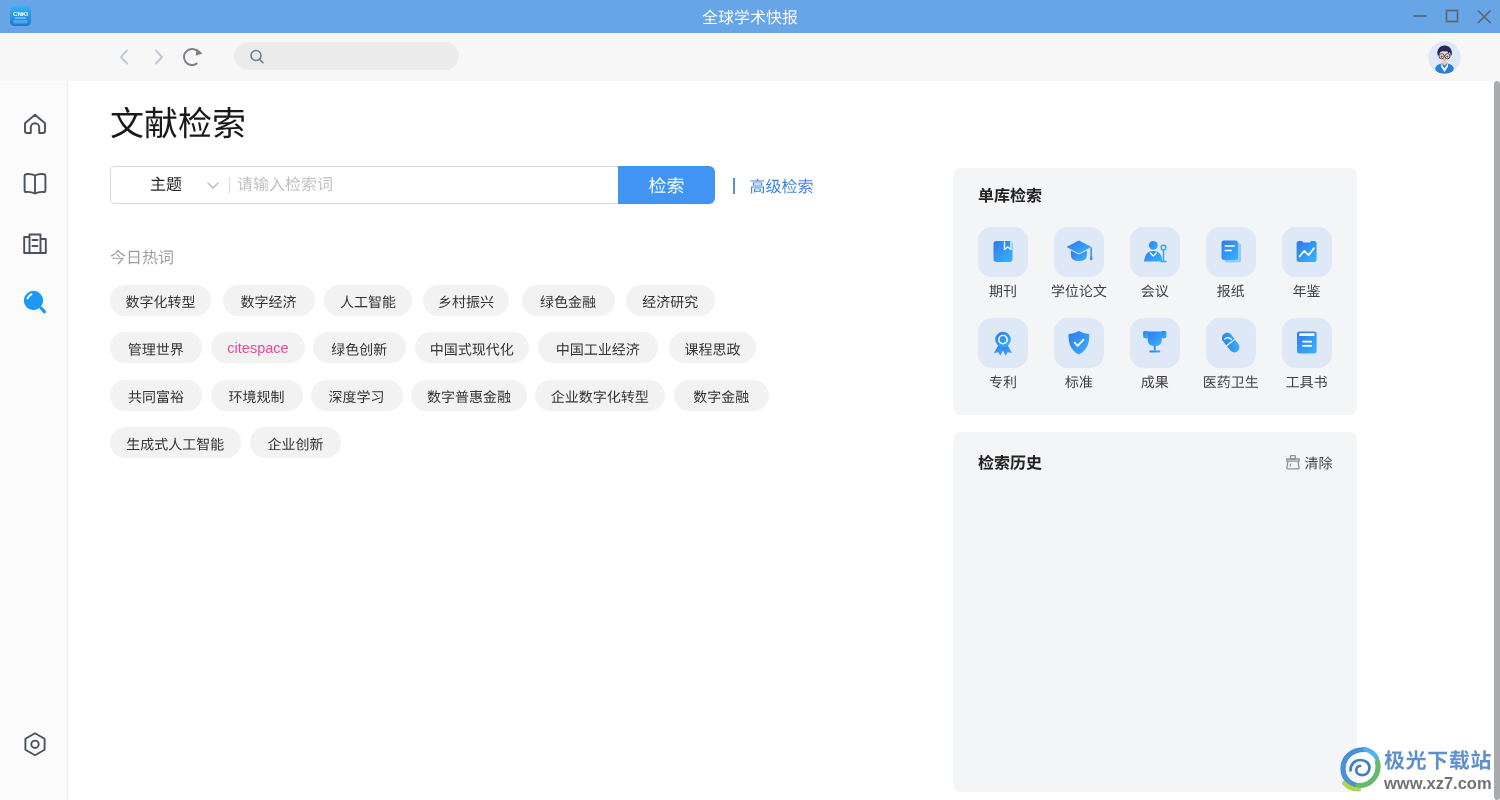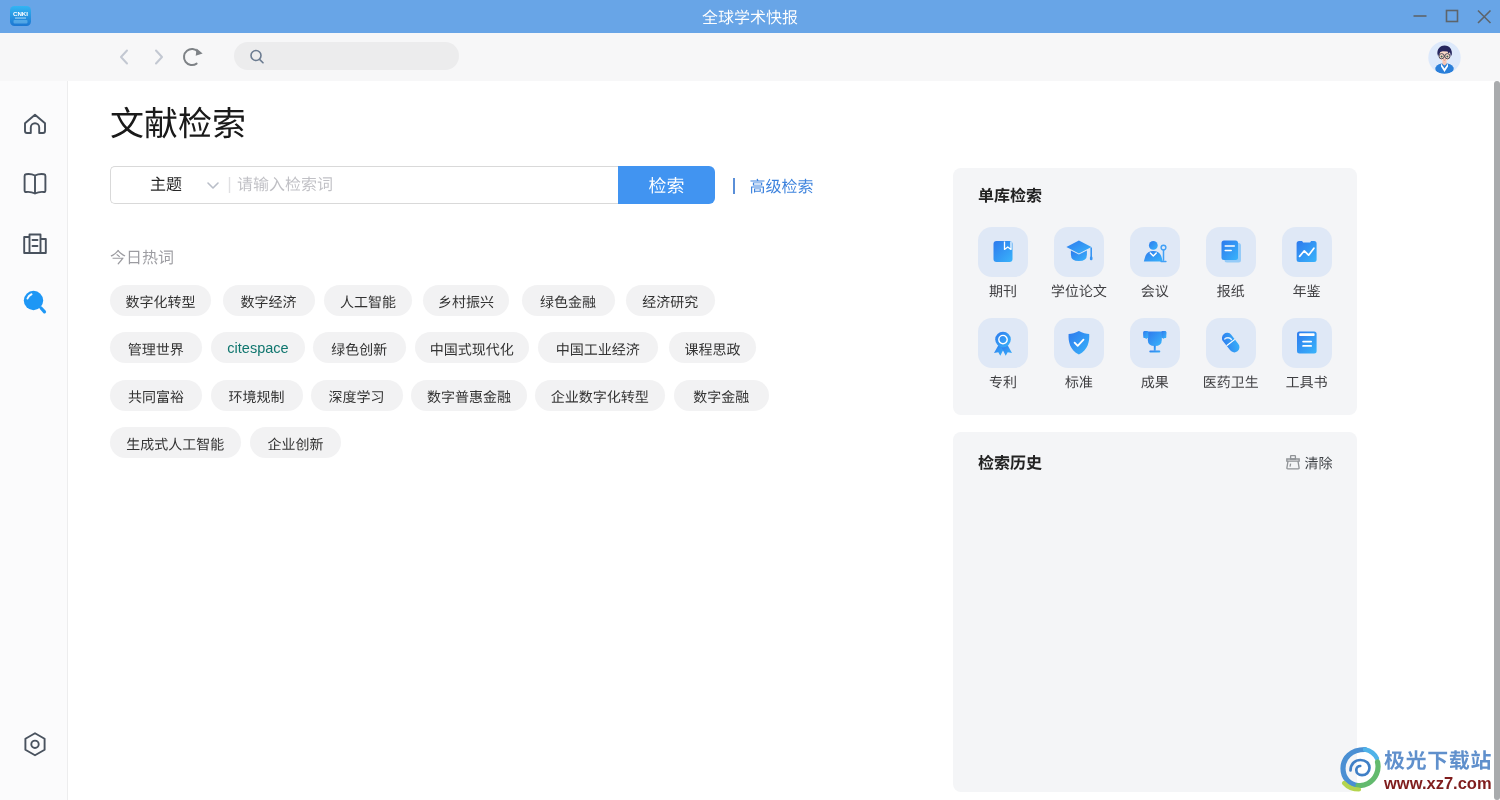--- a/index.html
+++ b/index.html
@@ -215,22 +215,22 @@
 <g fill="none">
 <path d="M28 3.5 C14 3.5 6 12 6 22.5 C6 32 12.5 38.5 21 39.5" stroke="#4a8fd3" stroke-width="5.2" stroke-linecap="round"></path>
 <path d="M28 3.5 C33 4.5 37.5 7.5 40 12.5" stroke="#4fb3e9" stroke-width="4.4" stroke-linecap="round"></path>
 <path d="M40.5 16 C42.5 24 39 33 31 37.5 C27.7 39.3 24.3 40 21 39.5" stroke="#63ba6e" stroke-width="5.2" stroke-linecap="round"></path>
 <path d="M7 37 C10.5 41 16 43.5 22 43.5" stroke="#b4d44e" stroke-width="4.2" stroke-linecap="round"></path>
 <path d="M13.5 24.5 C13.5 18 18 14 23.5 14 C29 14 32.5 17.5 32.5 21.8 C32.5 26.3 29 29.2 25 29.2 C21.5 29.2 19.3 26.8 19.3 24 C19.3 21.6 21 20 23.2 20" stroke="#3f7fc6" stroke-width="2.7" stroke-linecap="round"></path>
 </g>
   </svg>
 <div id="scrollthumb" class="abs"></div>
 <div class="abs" style="left:0;top:0;width:0;height:0"></div>
-<div class="abs" style="left:208px;top:340px;width:100px;text-align:center;font-size:14.5px;color:#0f766e">citespace</div>
-<div class="abs" style="left:1384px;top:774px;font-size:16.5px;font-weight:bold;color:#7f1d1d">www.xz7.com</div>
+<div class="abs" style="left:208px;top:340px;width:100px;text-align:center;font-size:14.5px;color:#ec4899">citespace</div>
+<div class="abs" style="left:1384px;top:774px;font-size:16.5px;font-weight:bold;color:#737373">www.xz7.com</div>
 <svg class="abs" style="left:0;top:0;pointer-events:none" width="1500" height="800" viewBox="0 0 1500 800">
     <defs>
       <path id="q0" d="M493 851C392 692 209 545 26 462C45 446 67 421 78 401C118 421 158 444 197 469V404H461V248H203V181H461V16H76V-52H929V16H539V181H809V248H539V404H809V470C847 444 885 420 925 397C936 419 958 445 977 460C814 546 666 650 542 794L559 820ZM200 471C313 544 418 637 500 739C595 630 696 546 807 471Z"></path>
       <path id="q1" d="M392 507C436 448 481 368 498 318L561 348C542 399 495 476 450 533ZM743 790C787 758 838 712 862 679L907 724C883 755 830 799 787 829ZM879 539C846 483 792 408 744 350C723 410 708 479 695 560V597H958V666H695V839H622V666H377V597H622V334C519 240 407 142 338 85L385 21C454 84 540 167 622 250V13C622 -4 616 -9 600 -9C585 -10 534 -10 475 -8C486 -29 498 -61 502 -81C581 -81 627 -78 655 -65C683 -53 695 -32 695 14V294C743 168 814 76 927 -8C937 12 957 36 975 49C879 116 815 190 769 288C824 344 892 432 944 504ZM34 97 51 25C141 54 260 92 372 128L361 196L237 157V413H337V483H237V702H353V772H46V702H166V483H54V413H166V136Z"></path>
       <path id="q2" d="M460 347V275H60V204H460V14C460 -1 455 -5 435 -7C414 -8 347 -8 269 -6C282 -26 296 -57 302 -78C393 -78 450 -77 487 -65C524 -55 536 -33 536 13V204H945V275H536V315C627 354 719 411 784 469L735 506L719 502H228V436H635C583 402 519 368 460 347ZM424 824C454 778 486 716 500 674H280L318 693C301 732 259 788 221 830L159 802C191 764 227 712 246 674H80V475H152V606H853V475H928V674H763C796 714 831 763 861 808L785 834C762 785 720 721 683 674H520L572 694C559 737 524 801 490 849Z"></path>
       <path id="q3" d="M607 776C669 732 748 667 786 626L843 680C803 720 723 781 661 823ZM461 839V587H67V513H440C351 345 193 180 35 100C54 85 79 55 93 35C229 114 364 251 461 405V-80H543V435C643 283 781 131 902 43C916 64 942 93 962 109C827 194 668 358 574 513H928V587H543V839Z"></path>
       <path id="q4" d="M170 840V-79H245V840ZM80 647C73 566 55 456 28 390L87 369C114 442 132 558 137 639ZM247 656C277 596 309 517 321 469L377 497C365 544 331 621 300 679ZM805 381H650C654 424 655 466 655 507V610H805ZM580 840V681H384V610H580V507C580 467 579 424 575 381H330V308H565C539 185 473 62 297 -26C314 -40 340 -68 350 -84C518 9 594 133 628 260C686 103 779 -21 920 -83C931 -61 956 -29 974 -13C834 38 738 160 684 308H965V381H879V681H655V840Z"></path>
       <path id="q5" d="M423 806V-78H498V395H528C566 290 618 193 683 111C633 55 573 8 503 -27C521 -41 543 -65 554 -82C622 -46 681 1 732 56C785 0 845 -45 911 -77C923 -58 946 -28 963 -14C896 15 834 59 780 113C852 210 902 326 928 450L879 466L865 464H498V736H817C813 646 807 607 795 594C786 587 775 586 753 586C733 586 668 587 602 592C613 575 622 549 623 530C690 526 753 525 785 527C818 529 840 535 858 553C880 576 889 633 895 774C896 785 896 806 896 806ZM599 395H838C815 315 779 237 730 169C675 236 631 313 599 395ZM189 840V638H47V565H189V352L32 311L52 234L189 274V13C189 -4 183 -8 166 -9C152 -9 100 -10 44 -8C55 -29 65 -60 68 -80C148 -80 195 -78 224 -66C253 -54 265 -33 265 14V297L386 333L377 405L265 373V565H379V638H265V840Z"></path>
       <path id="q6" d="M423 823C453 774 485 707 497 666L580 693C566 734 531 799 501 847ZM50 664V590H206C265 438 344 307 447 200C337 108 202 40 36 -7C51 -25 75 -60 83 -78C250 -24 389 48 502 146C615 46 751 -28 915 -73C928 -52 950 -20 967 -4C807 36 671 107 560 201C661 304 738 432 796 590H954V664ZM504 253C410 348 336 462 284 590H711C661 455 592 344 504 253Z"></path>
       <path id="q7" d="M790 768C826 716 864 644 880 598L942 625C926 669 886 739 850 790ZM179 471C204 431 229 377 238 343L282 363C272 396 245 449 220 487ZM698 840V590V563H556V493H697C692 328 666 120 534 -34C553 -45 580 -68 592 -84C680 24 724 155 747 282C779 132 827 7 904 -74C916 -54 941 -28 958 -14C854 84 802 275 777 493H953V563H770V590V840ZM366 490C353 445 328 379 307 334H164V277H268V191H152V135H268V-31H328V135H450V191H328V277H436V334H358C378 375 399 428 419 474ZM70 565V-76H134V503H464V6C464 -4 460 -7 451 -8C441 -8 410 -9 375 -8C383 -25 392 -51 394 -69C446 -69 479 -68 501 -57C523 -46 529 -28 529 5V565H334V667H544V733H334V840H262V733H48V667H262V565Z"></path>

